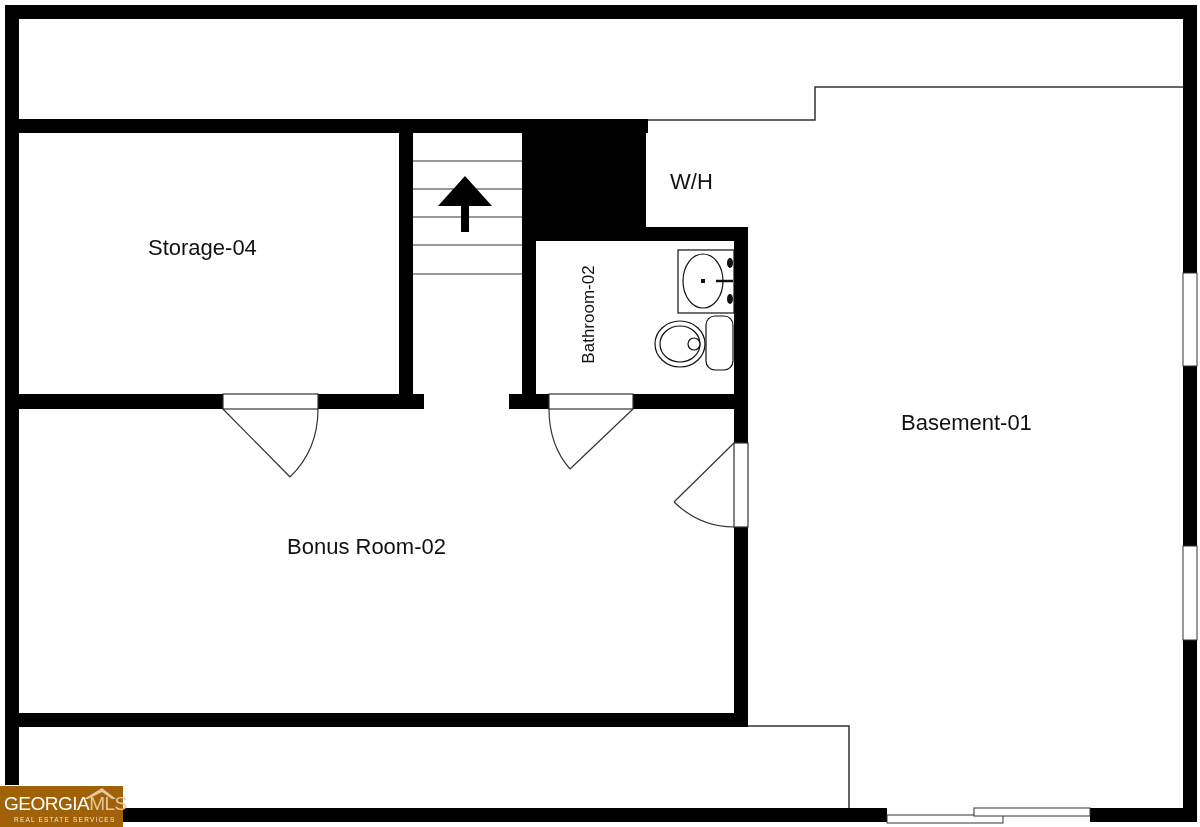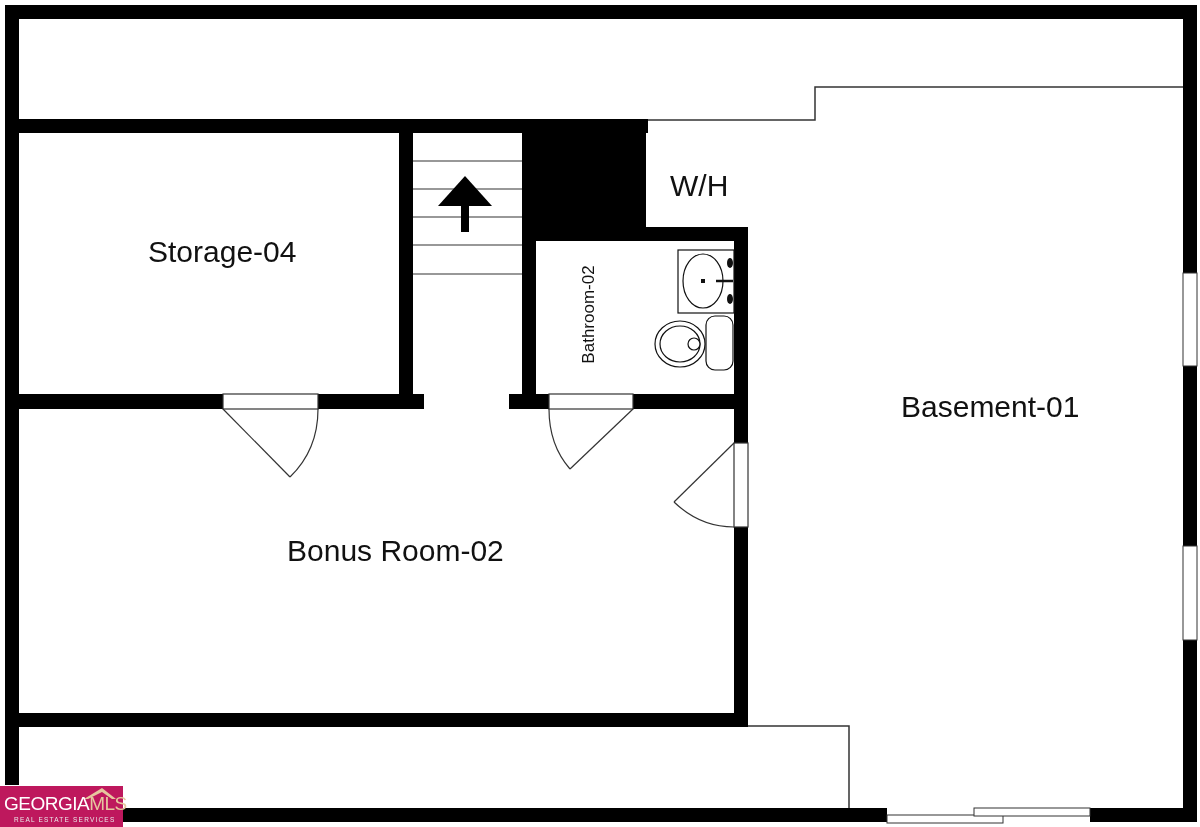--- a/index.html
+++ b/index.html
@@ -1,20 +1,20 @@
 <!DOCTYPE html>
 <html><head>
   <meta charset="utf-8">
   <style>
     html, body { margin: 0; padding: 0; background: #ffffff; }
     body { width: 1200px; height: 827px; position: relative; overflow: hidden; font-family: "Liberation Sans", sans-serif; }
     #plan { position: absolute; left: 0; top: 0; width: 1200px; height: 827px; }
-    .label { position: absolute; color: #111111; font-family: "Liberation Sans", sans-serif; font-size: 30px; white-space: nowrap; line-height: 1; }
+    .label { position: absolute; color: #111111; font-family: "Liberation Sans", sans-serif; font-size: 22px; white-space: nowrap; line-height: 1; }
     .label.vertical { transform: rotate(-90deg); transform-origin: center center; font-size: 17px; }
-    .logo { position: absolute; left: 0; top: 786px; width: 123px; height: 41px; background: #be185d; }
+    .logo { position: absolute; left: 0; top: 786px; width: 123px; height: 41px; background: #a16207; }
     .logo .brand { position: absolute; left: 4px; top: 8px; font-size: 19px; letter-spacing: -0.5px; color: #ffffff; font-family: "Liberation Sans", sans-serif; line-height: 1; }
     .logo .brand .mls { color: #e6c79e; }
     .logo .tag { position: absolute; left: 14px; top: 31px; font-size: 6.5px; letter-spacing: 1.2px; color: #e9e9e9; font-family: "Liberation Sans", sans-serif; line-height: 1; }
     .logo .roof { position: absolute; left: 84px; top: 1px; }
   </style>
 </head>
 <body>
 
 <svg id="plan" viewBox="0 0 1200 827" xmlns="http://www.w3.org/2000/svg">
 
@@ -102,21 +102,21 @@
     <rect x="706" y="316" width="27" height="54" rx="9"></rect>
     <ellipse cx="680" cy="344" rx="25" ry="23"></ellipse>
     <ellipse cx="680" cy="344" rx="20" ry="18"></ellipse>
     <ellipse cx="694" cy="344" rx="6" ry="6"></ellipse>
   </g>
 </svg>
 
 <div class="label" style="left:148px; top:237px;">Storage-04</div>
 <div class="label" style="left:670px; top:171px;">W/H</div>
 <div class="label vertical" style="left:538px; top:306px; width:100px; text-align:center;">Bathroom-02</div>
-<div class="label" style="left:901px; top:392px;">Basement-01</div>
+<div class="label" style="left:901px; top:412px;">Basement-01</div>
 <div class="label" style="left:287px; top:536px;">Bonus Room-02</div>
 
 <div class="logo">
   <svg class="roof" width="32" height="12" viewBox="0 0 32 12">
     <polygon points="0,12 18,1 32,12 28,12 18,5 4,12" fill="#e6c79e"></polygon>
   </svg>
   <div class="brand"><span>GEORGIA</span><span class="mls">MLS</span></div>
   <div class="tag">REAL ESTATE SERVICES</div>
 </div>
 

